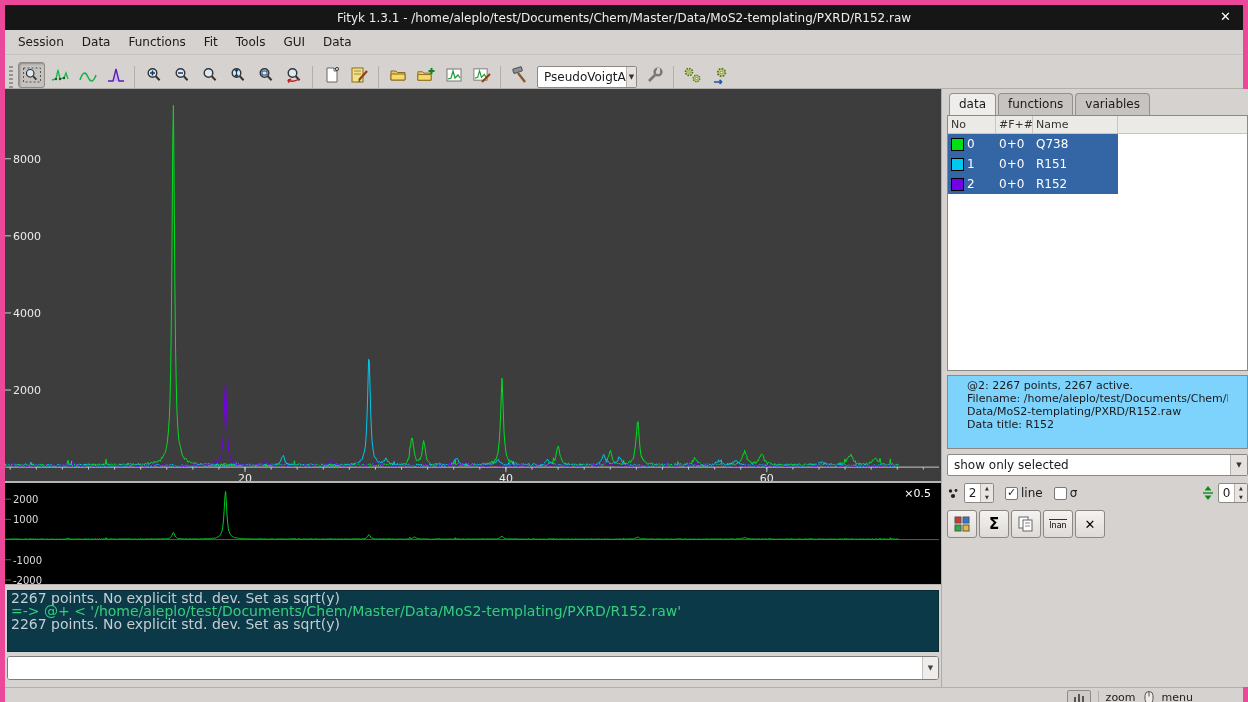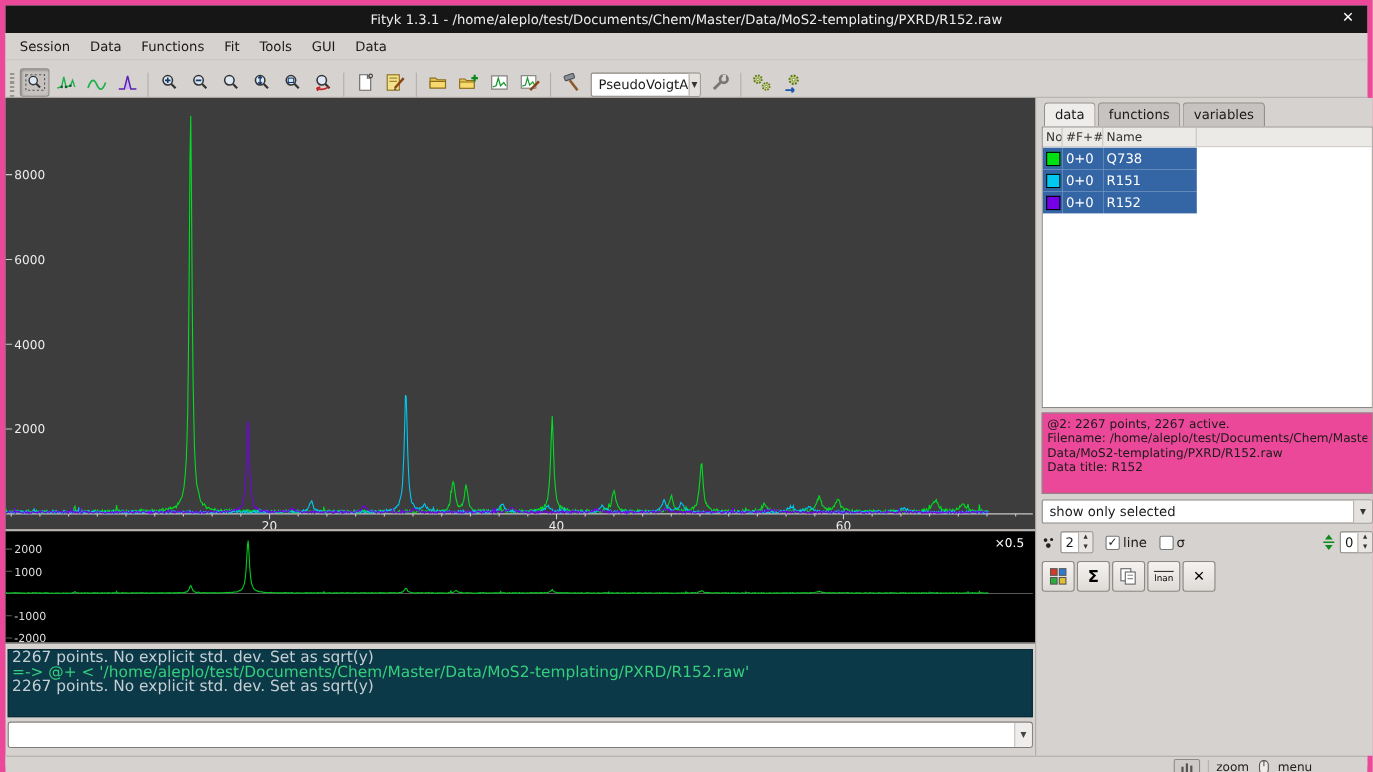--- a/index.html
+++ b/index.html
@@ -38,28 +38,28 @@
 .cmd-arrow{width:16px;display:flex;align-items:center;justify-content:center;font-size:7px;color:#444;background:#efedeb;border-left:1px solid #c5c1be}
 
 
 .right{width:312px;flex:none;border-left:1px solid #b0aca9;display:flex;flex-direction:column;padding:2px 5px 0 5px;background:#d6d2cf}
 .tabs{display:flex;height:22px;margin-top:2px;padding-left:2px;gap:2px;flex:none}
 .tab{padding:3px 9px 0 9px;border:1px solid #93908c;border-bottom:none;border-radius:4px 4px 0 0;background:#c7c3c0;font-size:12px}
 .tab.active{background:#efedeb}
 .dtable{height:256px;background:#fff;border:1px solid #8c8884;display:flex;flex-direction:column;overflow:hidden;flex:none}
 .thead{display:flex;height:18px;background:#eceae7;border-bottom:1px solid #c9c5c1;font-size:11px;color:#333;flex:none}
 .th{padding:2px 3px;border-right:1px solid #c9c5c1;white-space:nowrap;overflow:hidden}
-.c-no{width:18px;flex:none}.c-f{width:37px;flex:none}.c-name{width:85px;flex:none}
+.c-no{width:48px;flex:none}.c-f{width:37px;flex:none}.c-name{width:85px;flex:none}
 .th-fill,.c-fill{flex:1;border-right:none}
 .tbody{flex:1;background:#fff;overflow:hidden}
 .drow{display:flex;height:20px;align-items:stretch;font-size:12px}
 .cell{display:flex;align-items:center;padding:0 3px;white-space:nowrap;overflow:hidden}
 .cell.sel{background:#3465a4;color:#fff}
 .swatch{width:13px;height:13px;border:1px solid #000;margin-right:3px;flex:none}
-.info-box{margin-top:4px;height:74px;background:#ec4899;border:1px solid #8c8884;padding:3px 4px;font-size:11px;line-height:13px;overflow:hidden;flex:none}
+.info-box{margin-top:4px;height:74px;background:#7dd3fc;border:1px solid #8c8884;padding:3px 19px;font-size:11px;line-height:13px;overflow:hidden;flex:none}
 .iline{white-space:nowrap;overflow:hidden}
 .dropdown{margin-top:5px;height:22px;display:flex;align-items:center;background:#fff;border:1px solid #8c8884;border-radius:2px;padding-left:6px;font-size:12px;flex:none}
 .dd-arrow{margin-left:auto;width:17px;height:100%;display:flex;align-items:center;justify-content:center;background:#e4e1de;border-left:1px solid #b5b1ad;font-size:7px;color:#333}
 .ctrl-row{display:flex;align-items:center;margin-top:7px;gap:4px;font-size:12px;flex:none}
 .spin{display:flex;height:20px;border:1px solid #8c8884;background:#fff;border-radius:2px}
 .spin .val{width:15px;display:flex;align-items:center;justify-content:center;font-size:12px}
 .spin .arrows{width:13px;display:flex;flex-direction:column;border-left:1px solid #b5b1ad;background:#e8e5e2}
 .spin .arrows span{flex:1;font-size:5px;line-height:9px;text-align:center;color:#333}
 .cblabel{display:flex;align-items:center;gap:3px;margin-left:7px}
 .cb{width:13px;height:13px;border:1px solid #777;background:#fff;display:inline-flex;align-items:center;justify-content:center;border-radius:2px;font-size:11px}

